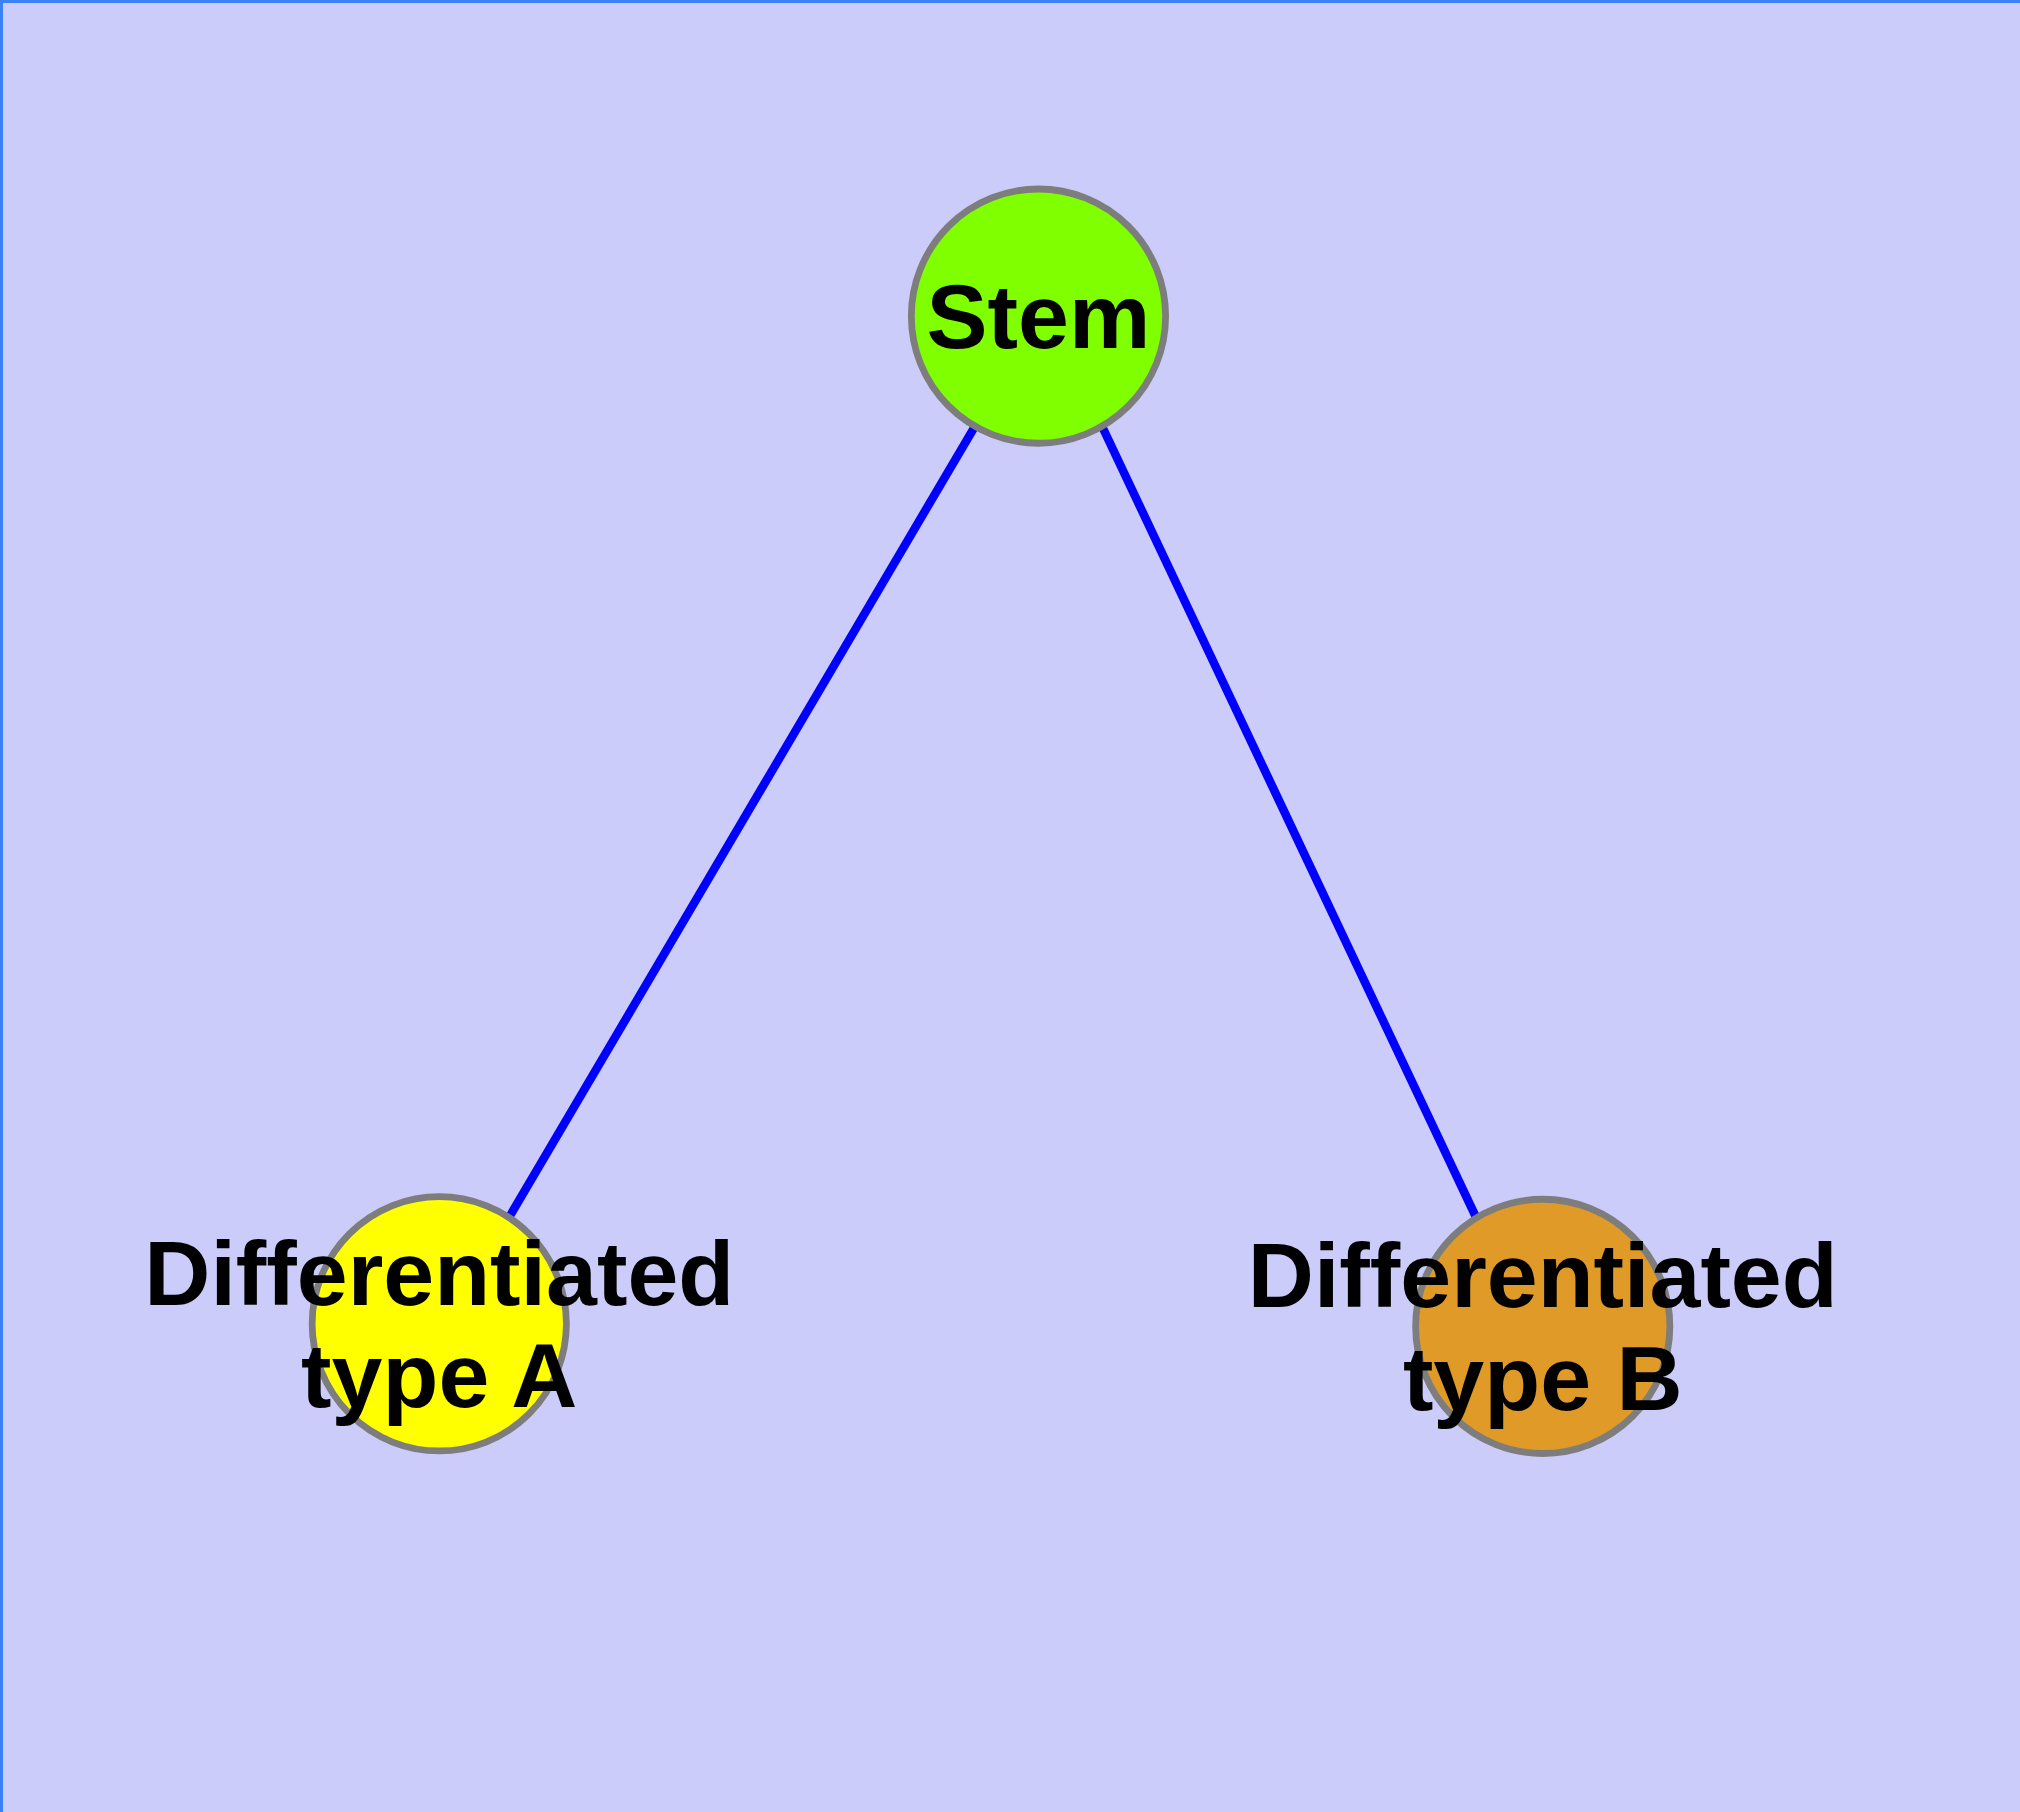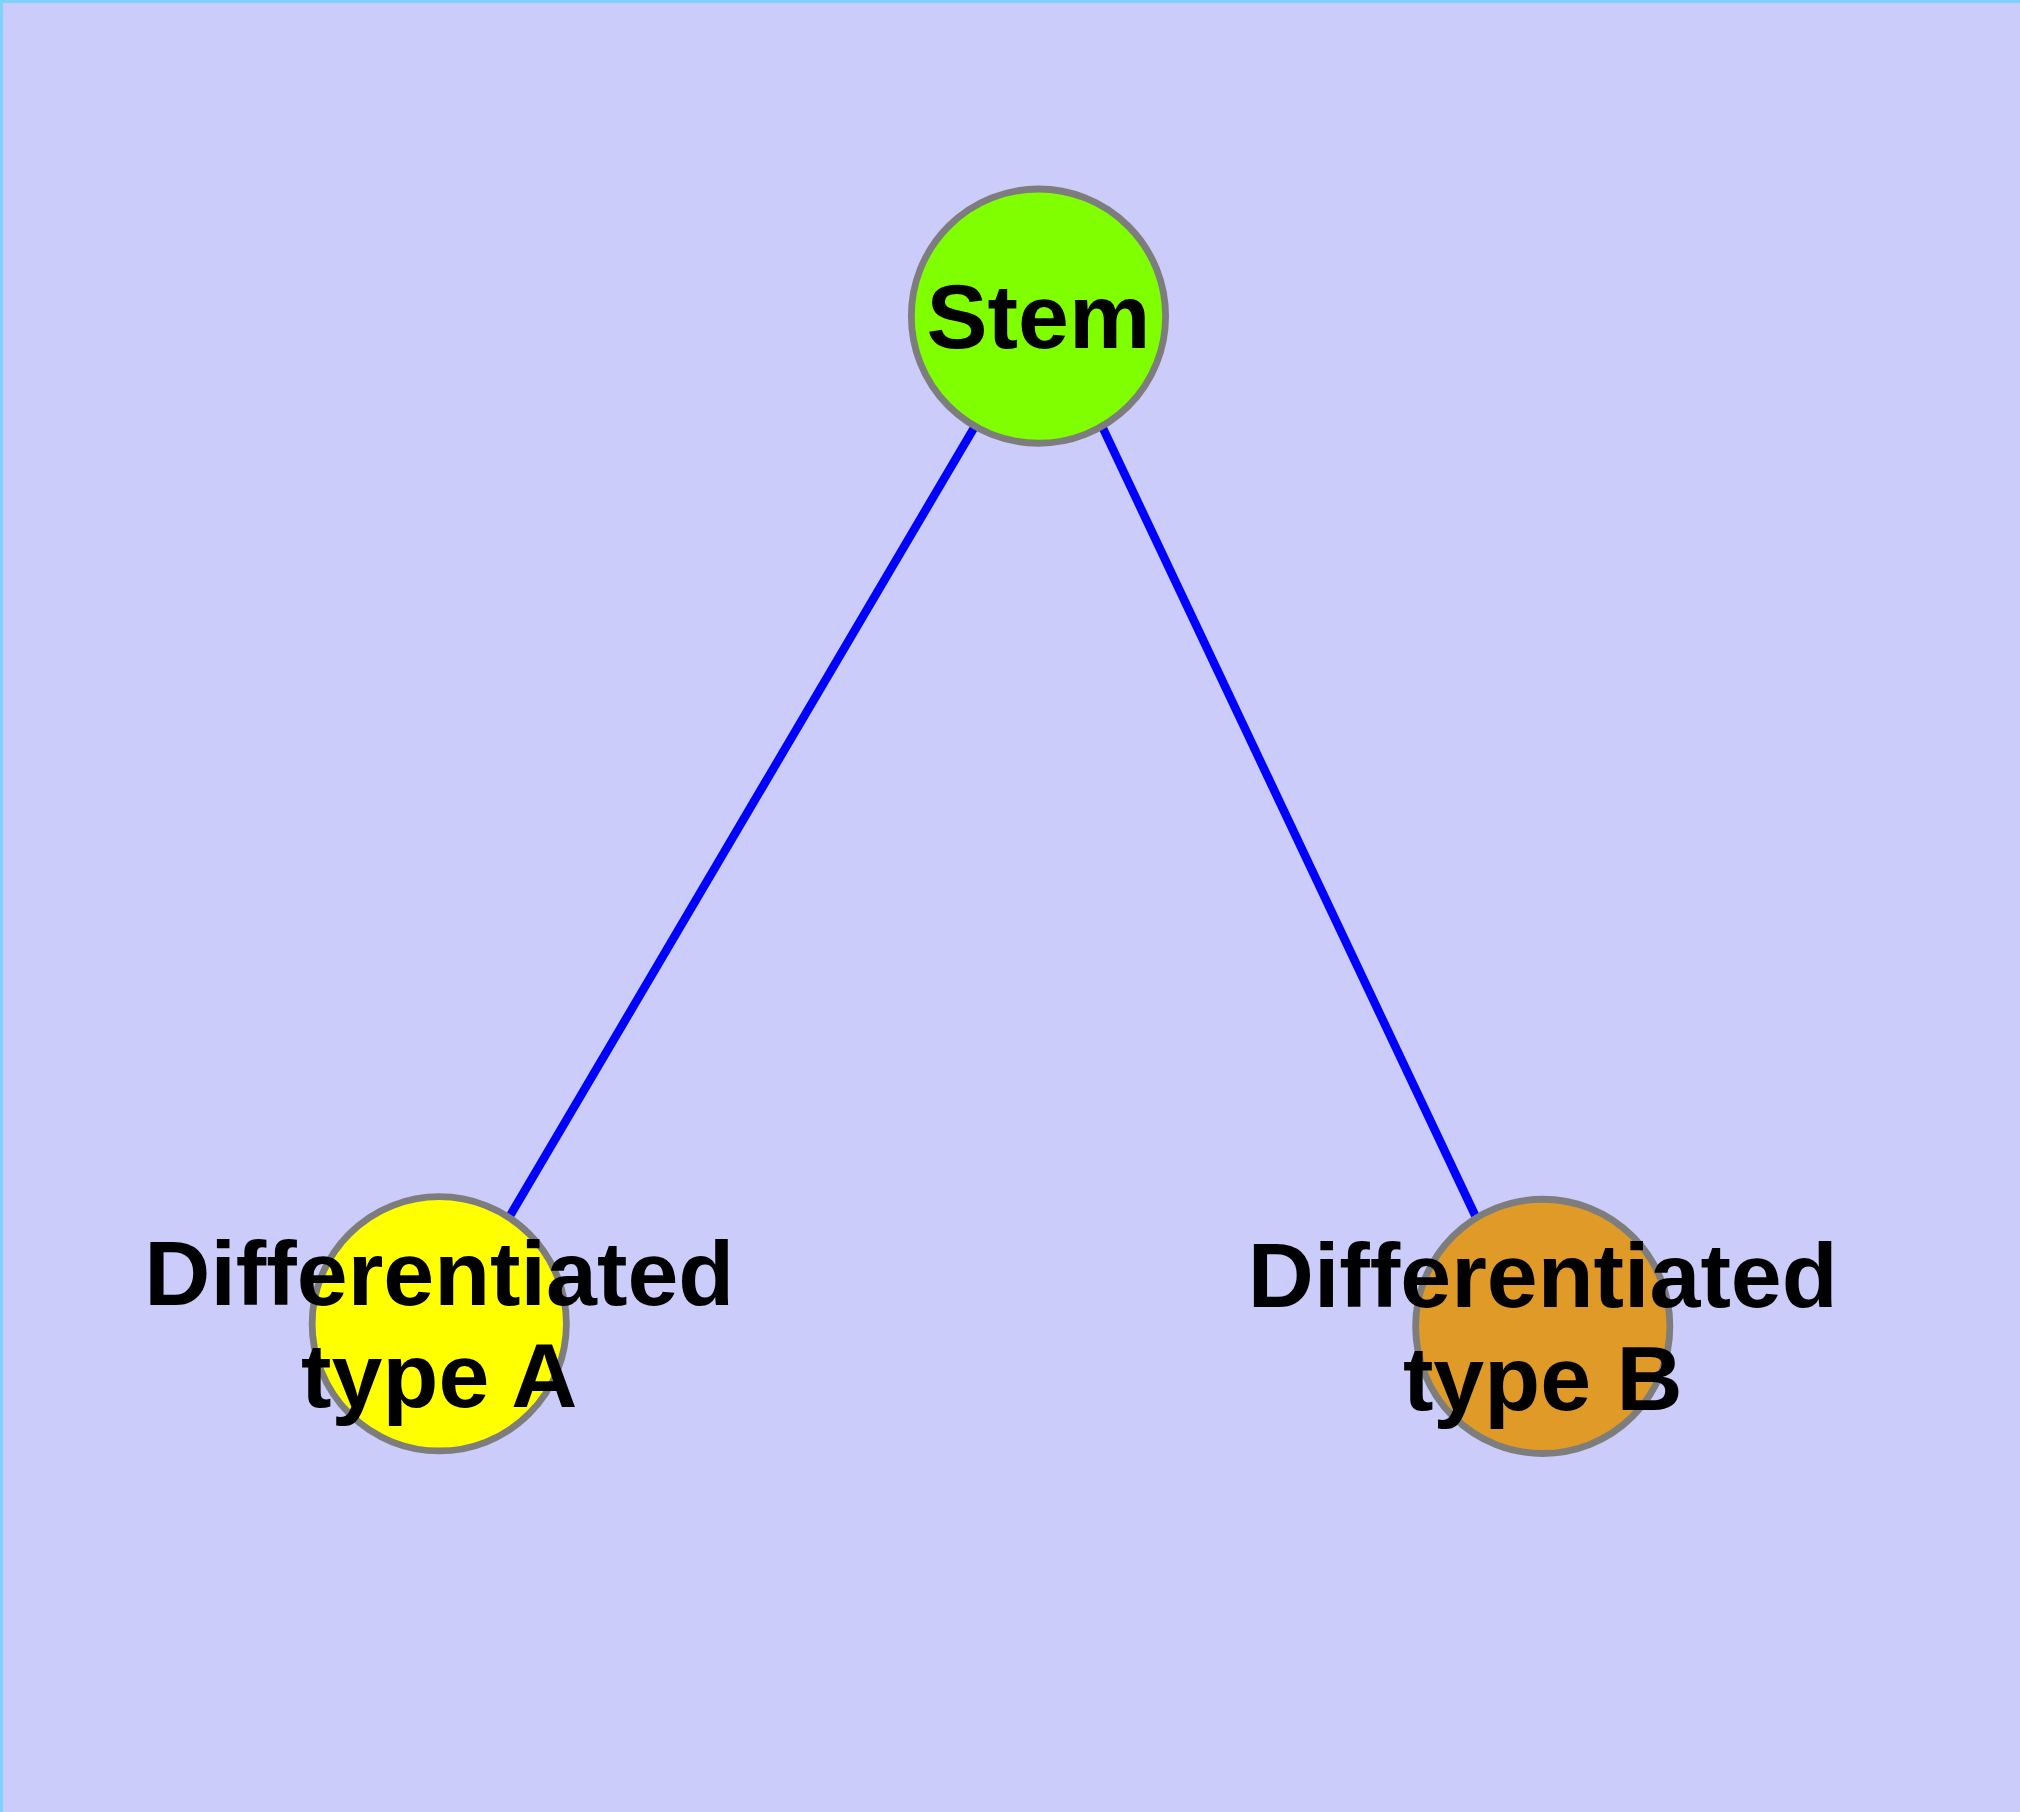--- a/index.html
+++ b/index.html
@@ -5,21 +5,21 @@
 <style>
   html, body {
     margin: 0;
     padding: 0;
     background: #ffffff;
   }
   #canvas-wrap {
     position: relative;
     width: 2021px;
     height: 1812px;
-    background: #7dd3fc;
+    background: #3b82f6;
     overflow: hidden;
   }
   #graph-bg {
     position: absolute;
     left: 3.4px;
     top: 3.4px;
     width: 2017px;
     height: 1809px;
     background: #ccccfa;
   }

